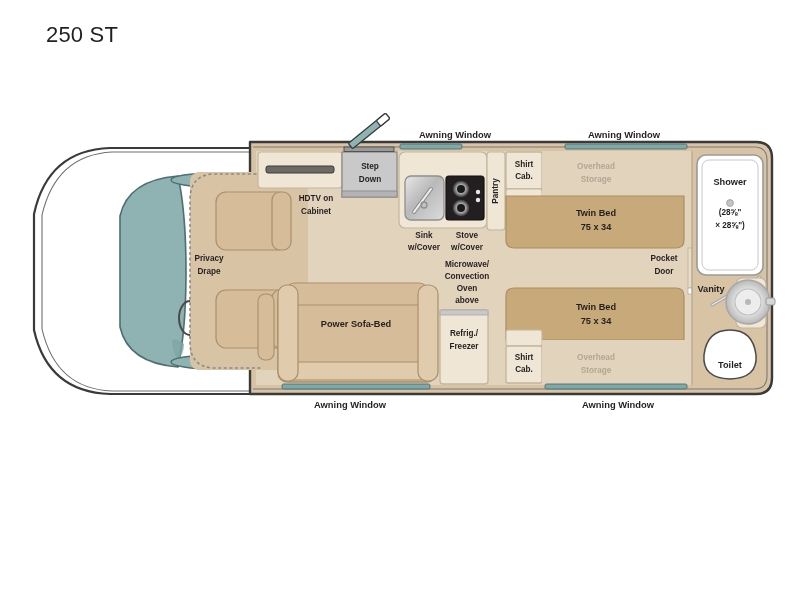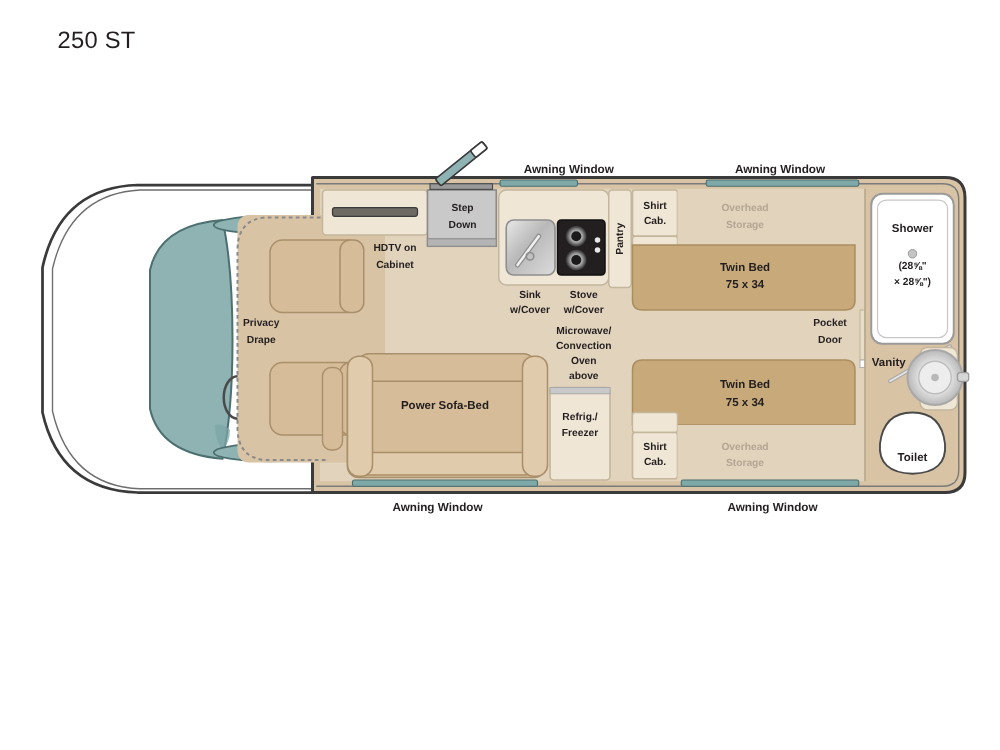--- a/index.html
+++ b/index.html
@@ -11,21 +11,21 @@
     width: 800px;
     height: 600px;
     position: relative;
     font-family: "Liberation Sans", sans-serif;
     overflow: hidden;
   }
   #page-title {
     position: absolute;
     left: 46px;
     top: 22px;
-    font-size: 19px;
+    font-size: 22px;
     color: #231f20;
     letter-spacing: 0.2px;
   }
   #floorplan-stage {
     position: absolute;
     left: 0;
     top: 0;
     width: 800px;
     height: 600px;
   }

